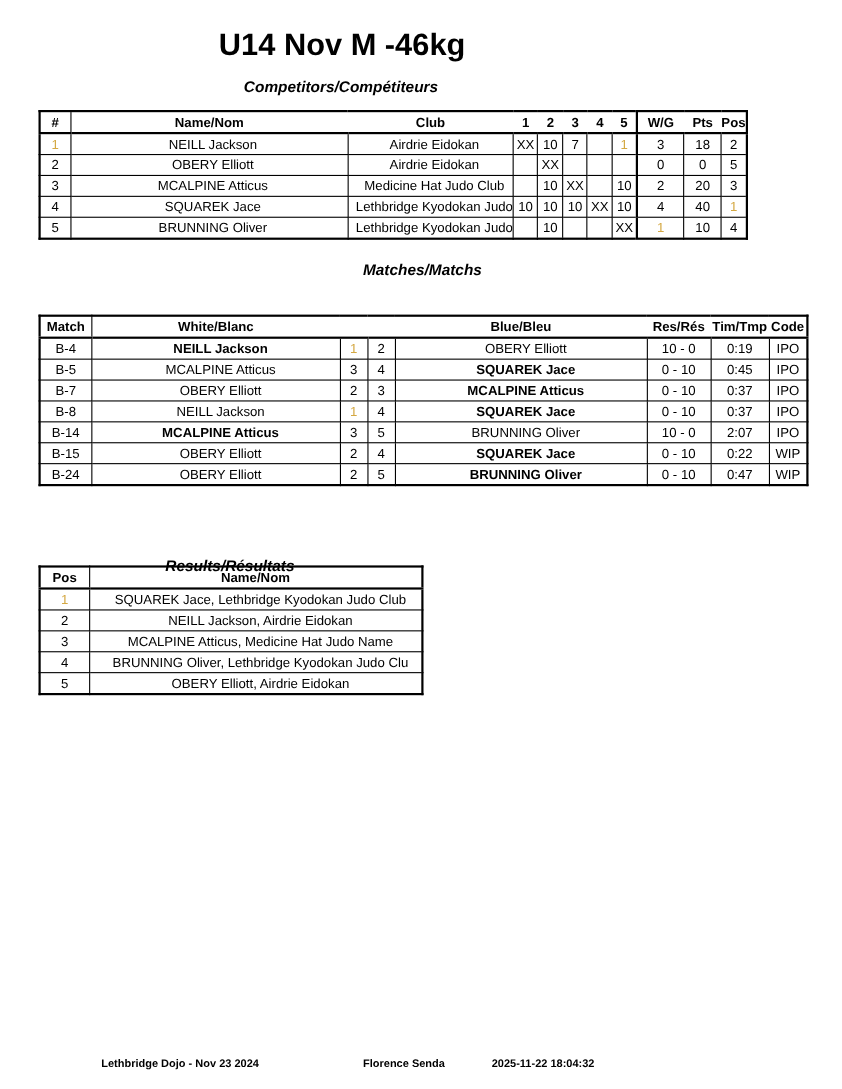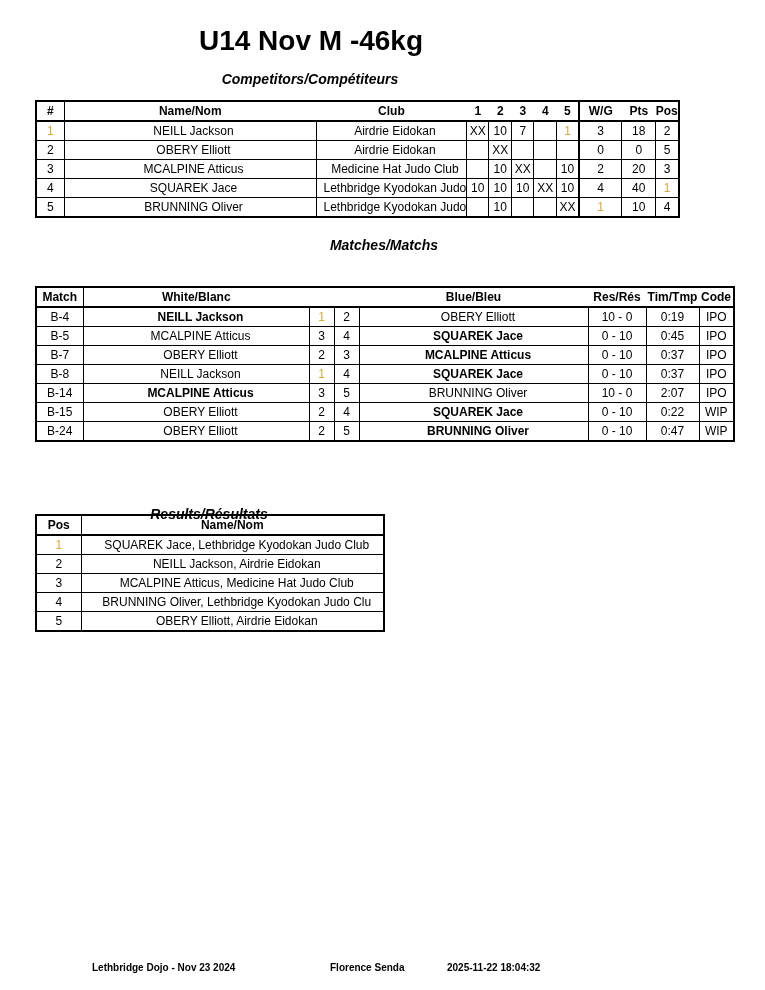--- a/index.html
+++ b/index.html
@@ -276,21 +276,21 @@
         <tr>
           <td class="ctr gold">1</td>
           <td class="lft pad9">SQUAREK Jace, Lethbridge Kyodokan Judo Club</td>
         </tr>
         <tr>
           <td class="ctr">2</td>
           <td class="lft pad9">NEILL Jackson, Airdrie Eidokan</td>
         </tr>
         <tr>
           <td class="ctr">3</td>
-          <td class="lft pad9">MCALPINE Atticus, Medicine Hat Judo Club</td>
+          <td class="lft pad9">MCALPINE Atticus, Medicine Hat Judo Name</td>
         </tr>
         <tr>
           <td class="ctr">4</td>
           <td class="lft pad9">BRUNNING Oliver, Lethbridge Kyodokan Judo Clu</td>
         </tr>
         <tr>
           <td class="ctr">5</td>
           <td class="lft pad9">OBERY Elliott, Airdrie Eidokan</td>
         </tr>
       </tbody>

